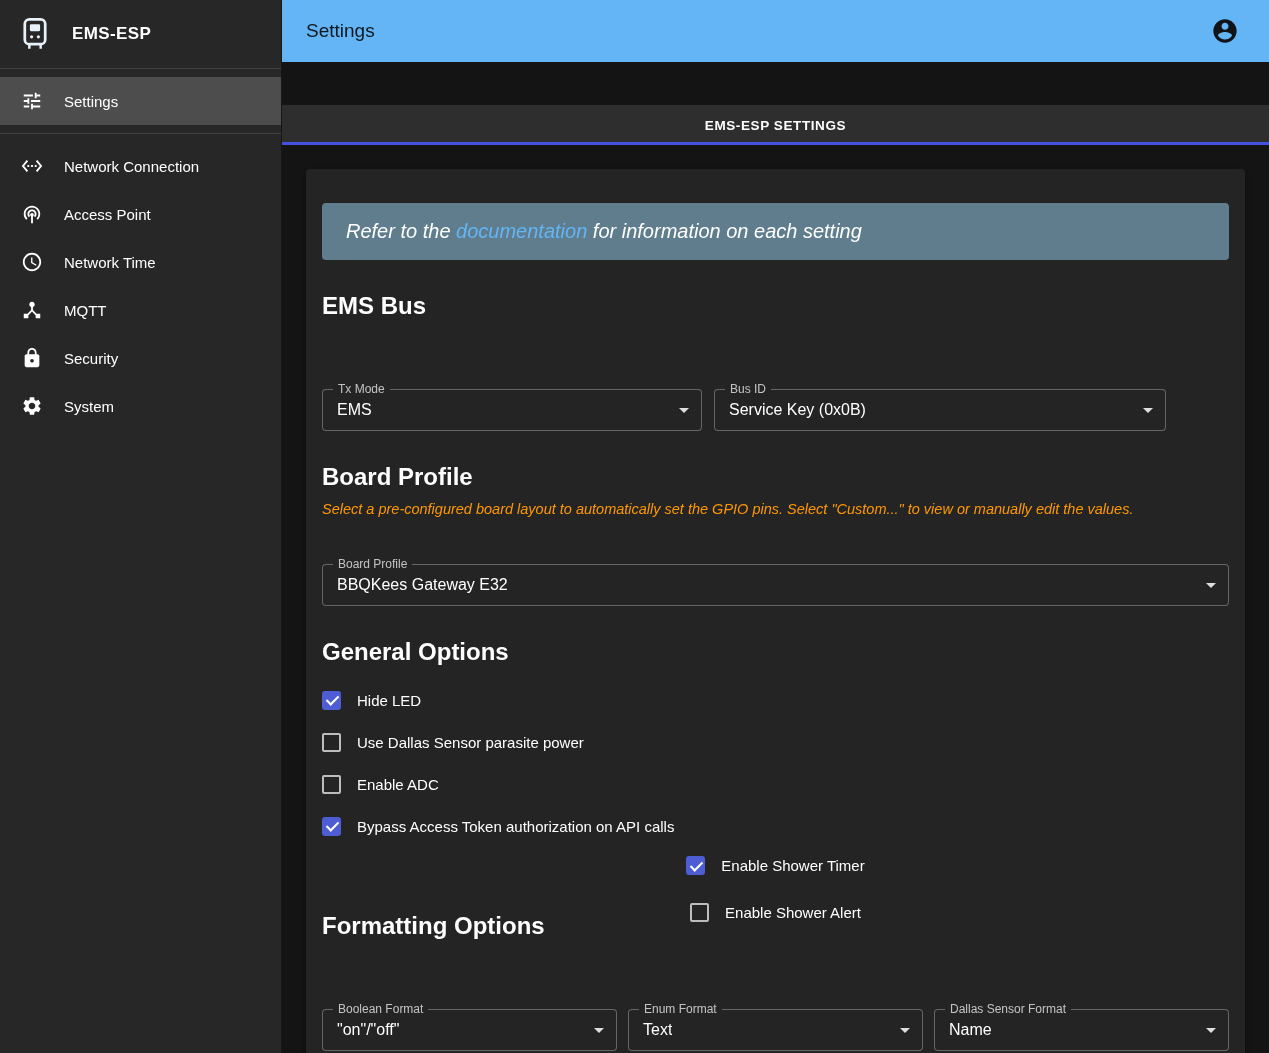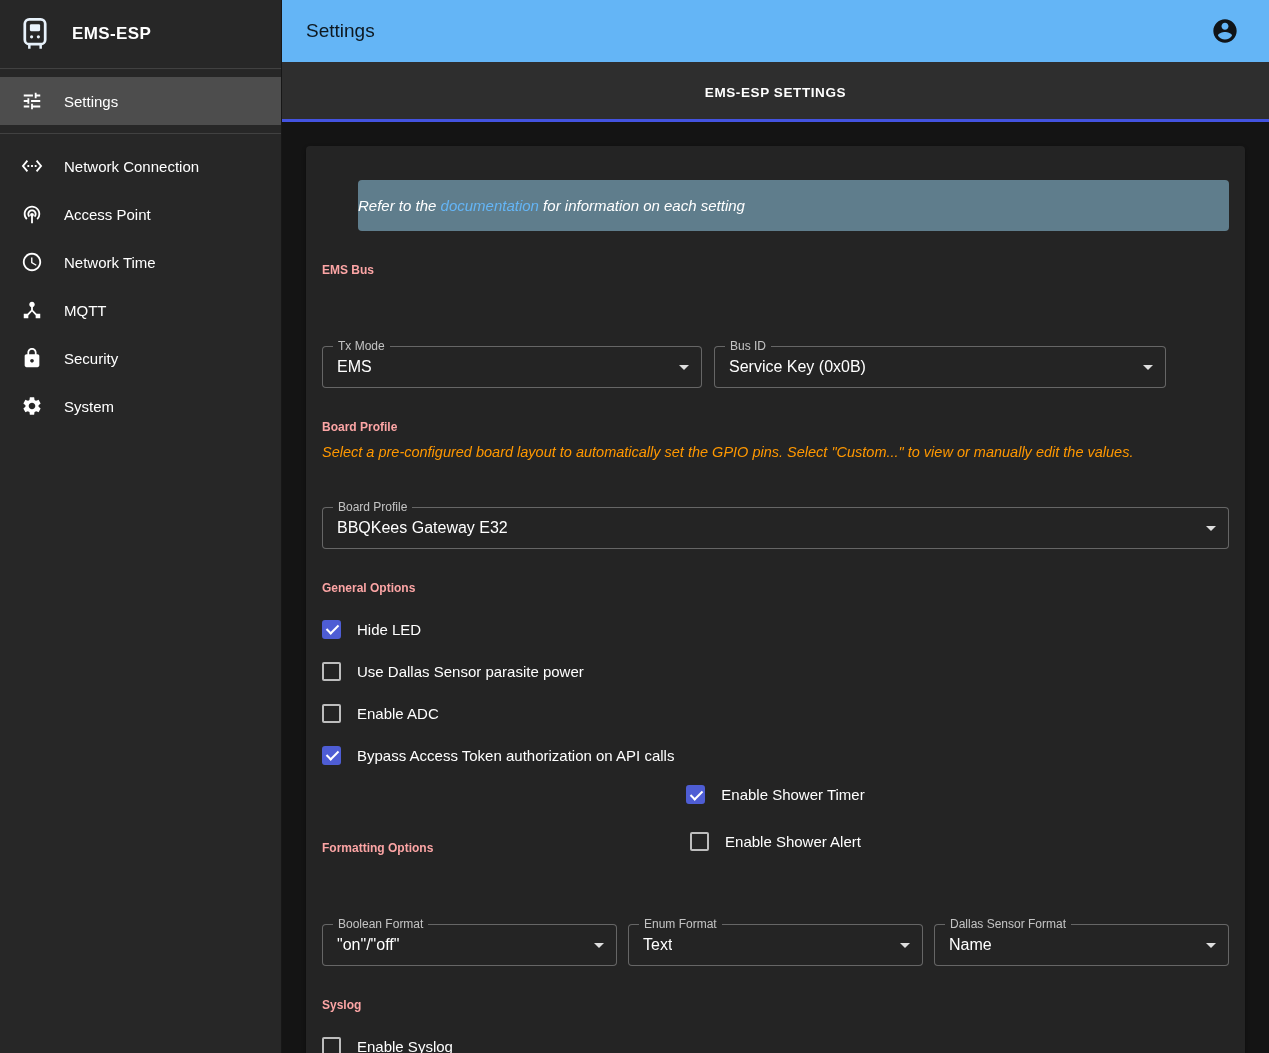--- a/index.html
+++ b/index.html
@@ -50,24 +50,25 @@
     display: flex; align-items: center;
     padding: 0 24px;
     color: rgba(0,0,0,0.87);
   }
   .appbar-title { font-size: 19px; font-weight: 500; }
   .appbar-spacer { flex: 1; }
   .account-btn { width: 40px; height: 40px; display: flex; align-items: center; justify-content: center; cursor: pointer; border-radius: 50%; }
   .account-btn svg { width: 28px; height: 28px; fill: #101418; }
 
   .tabbar {
-    height: 60px; flex: none;
+    height: 40px; flex: none;
     background: #2e2e2e;
     position: relative;
     display: flex;
+    margin-top: 43px;
   }
   .tab {
     flex: 1;
     display: flex; align-items: center; justify-content: center;
     font-size: 13.5px; font-weight: 700; letter-spacing: 0.6px;
     text-transform: uppercase;
     color: #fff; cursor: pointer;
   }
   .tab-indicator { position: absolute; left: 0; right: 0; bottom: 0; height: 3px; background: #4353e0; }
 
@@ -78,32 +79,31 @@
     padding: 16px 16px 24px 16px;
     box-shadow: 0 2px 4px rgba(0,0,0,0.4);
     min-height: 100%;
   }
 
   
   .banner {
     margin-top: 18px;
     background: #5f7d8c;
     border-radius: 4px;
-    padding: 17px 0;
-    font-size: 15px;
+    padding: 17px 24px;
+    font-size: 20px;
     font-style: italic;
     color: #fff;
-    margin-left: 36px;
   }
   .banner a { color: #64b5f6; text-decoration: none; cursor: pointer; }
 
   
   .section-title {
-    color: #fca5a5;
-    font-size: 12px; font-weight: 700;
+    color: #ffffff;
+    font-size: 24px; font-weight: 700;
     margin: 32px 0 22px 0;
   }
   .hint {
     color: #ff9800;
     font-size: 14.5px; font-style: italic;
     margin: -12px 0 18px 0;
   }
 
   .field-row { display: flex; gap: 12px; }
   .field {

